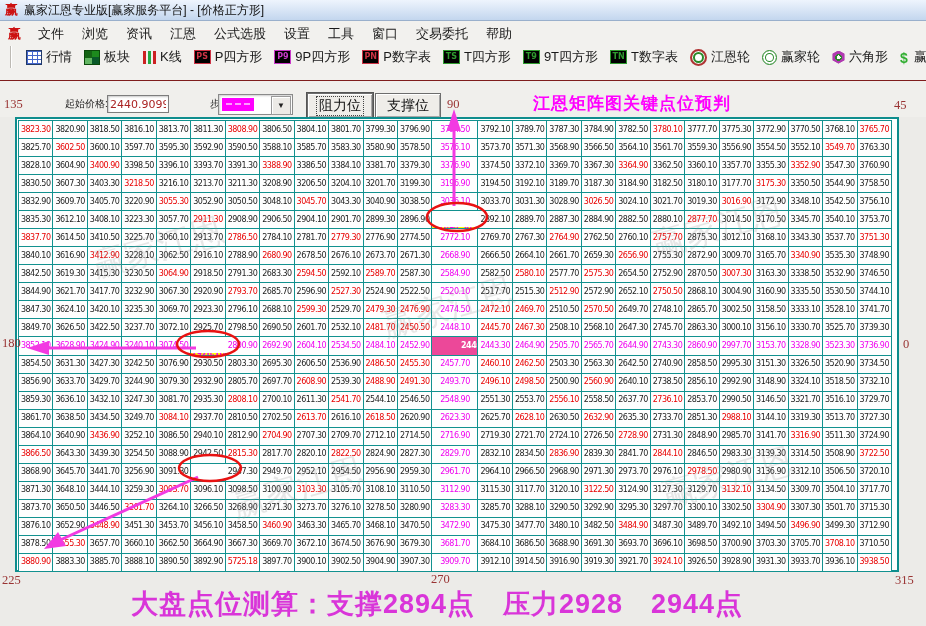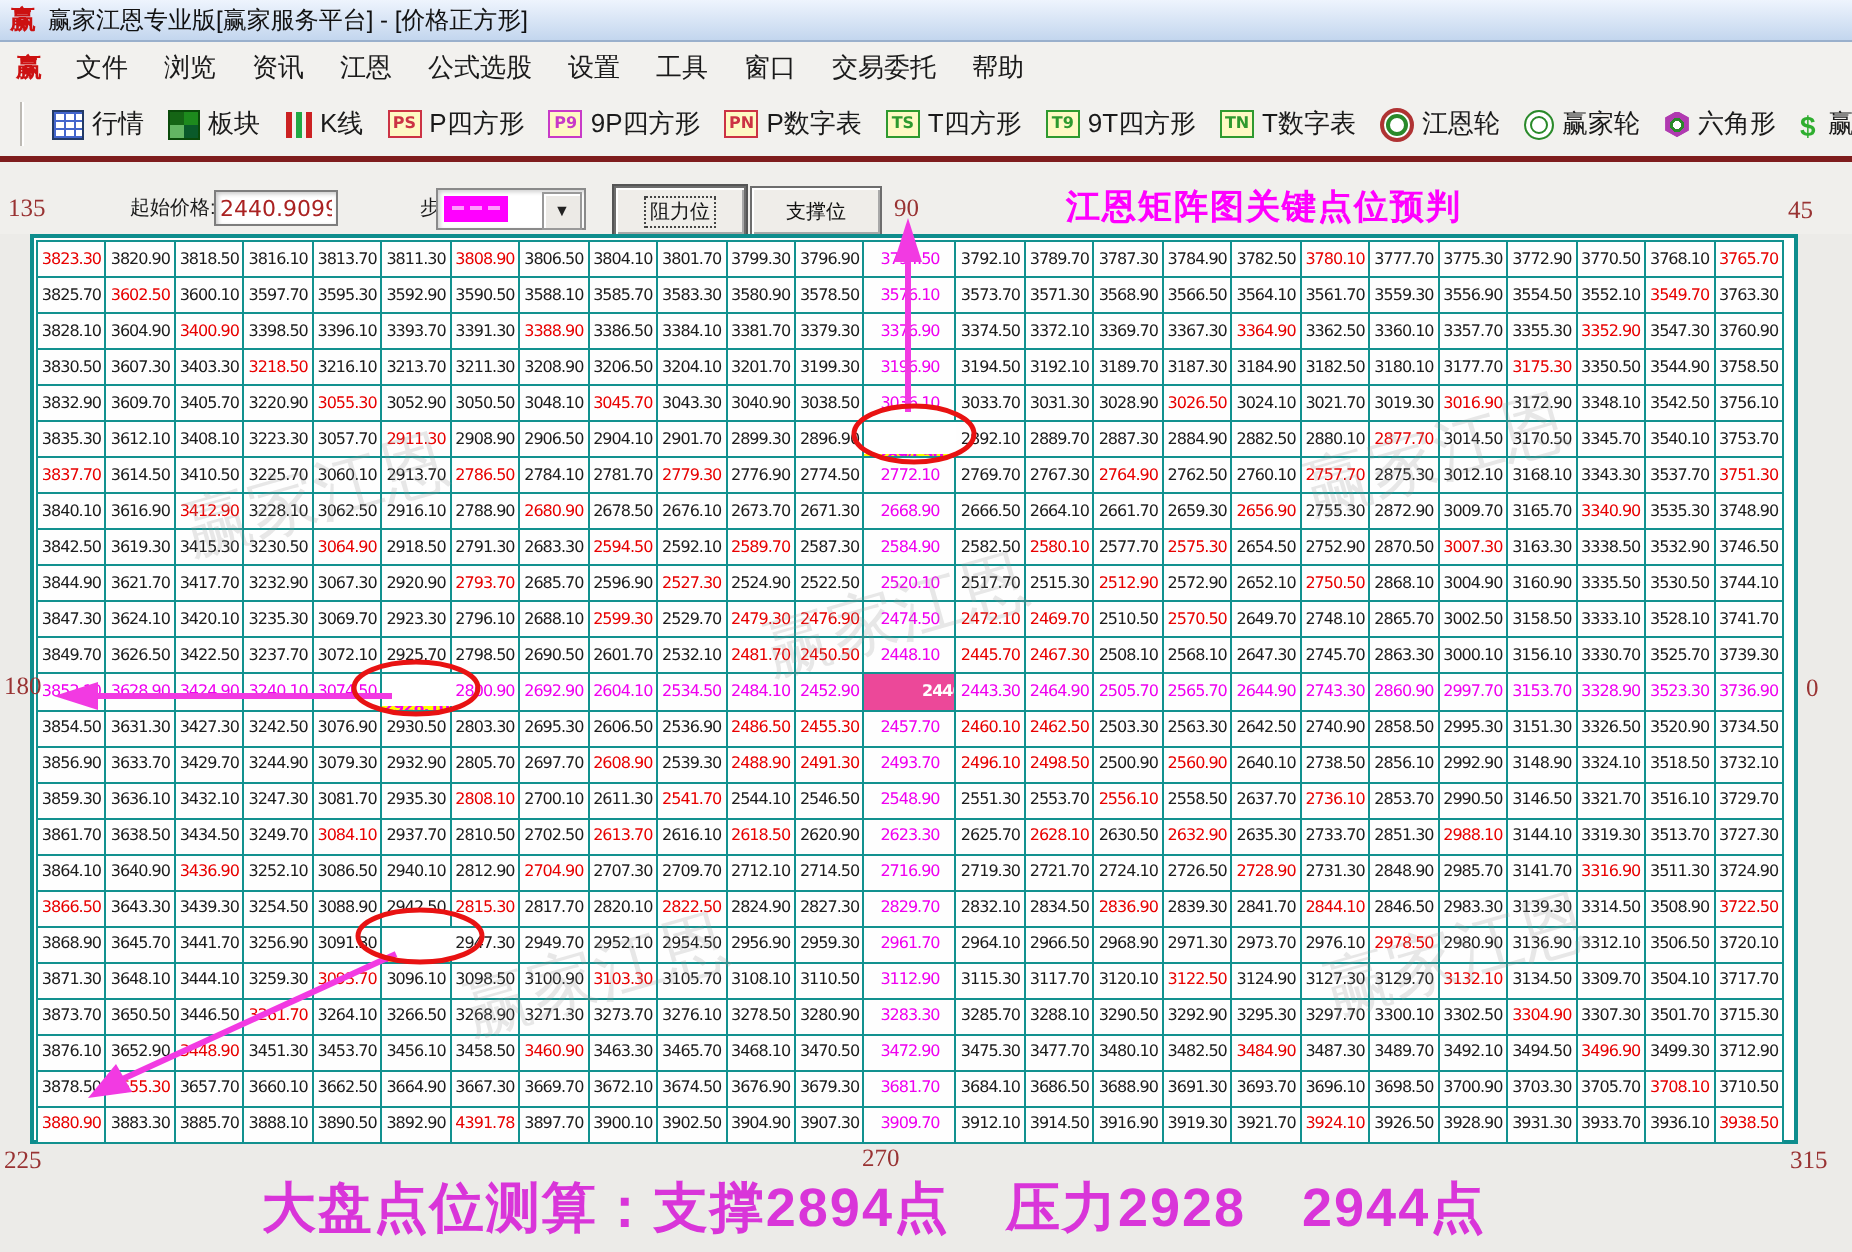--- a/index.html
+++ b/index.html
@@ -11,27 +11,27 @@
     display:flex;align-items:center;padding-left:5px;box-sizing:border-box;}
   .app-logo{color:#cc1111;font-weight:bold;font-size:13px;margin-right:6px;}
   .title-text{font-size:12px;color:#111;}
   
   .menubar{position:absolute;left:0;top:21px;width:926px;height:25px;background:#f2f1ee;
     display:flex;align-items:center;padding-left:6px;box-sizing:border-box;font-size:13px;}
   .menu-logo{color:#cc1111;font-weight:bold;font-size:13px;margin:0 8px 0 2px;}
   .menu-item{padding:2px 9px;color:#1a1a1a;}
   
   .toolbar{position:absolute;left:0;top:46px;width:926px;height:35px;background:#f2f1ee;
-    border-bottom:3px solid #7f1d1d;display:flex;align-items:center;padding-left:10px;
+    border-bottom:1px solid #7f1d1d;display:flex;align-items:flex-start;padding-left:10px;
     box-sizing:border-box;font-size:13px;}
   .tb-sep{width:2px;height:22px;border-left:1px solid #bdbab4;border-right:1px solid #fff;margin-right:8px;}
   .tb-item{display:flex;align-items:center;gap:4px;padding:2px 6px;color:#1a1a1a;}
   .tb-label{white-space:nowrap;}
   .badge{display:inline-block;min-width:13px;height:12px;border:1px solid currentColor;
-    font:bold 8px/12px "DejaVu Sans",sans-serif;text-align:center;background:#fef9c3;padding:0 1px;}
+    font:bold 8px/12px "DejaVu Sans",sans-serif;text-align:center;background:#000000;padding:0 1px;}
   .tb-ico{display:inline-block;width:14px;height:13px;}
   .quotes-table-icon{border:1px solid #223a66;background:#fff;
     background-image:repeating-linear-gradient(#4466cc 0 1px,transparent 1px 4px),
                      repeating-linear-gradient(90deg,#4466cc 0 1px,transparent 1px 5px);}
   .sector-blocks-icon{background:conic-gradient(#1d8a1d 0 25%,#0a5a2a 0 50%,#63b663 0 75%,#156515 0);border:1px solid #0a4a0a;}
   .kline-candles-icon{background:linear-gradient(90deg,transparent 0 1px,#cc2222 1px 4px,transparent 4px 6px,
       #22aa44 6px 9px,transparent 9px 11px,#cc2222 11px 14px,transparent 14px);}
   .gann-wheel-icon{width:13px;height:13px;border-radius:50%;border:2px solid #b03333;
     box-shadow:inset 0 0 0 1px #fff,inset 0 0 0 3px #2a8a2a;background:#fff;}
   .winner-wheel-icon{width:13px;height:13px;border-radius:50%;border:1px solid #2a8a2a;
@@ -48,21 +48,21 @@
   .price-input{position:absolute;left:107px;top:14px;width:56px;height:16px;border:1px solid #7d7d7d;
     box-shadow:inset 1px 1px 2px #c9c9c9;background:#fff;color:#aa2222;font-size:11px;
     font-family:"DejaVu Sans",sans-serif;padding:0 2px;}
   .combo{position:absolute;left:218px;top:13px;width:75px;height:21px;background:#fff;
     border:1px solid #8a8a8a;box-shadow:inset 1px 1px 2px #cfcfcf;box-sizing:border-box;}
   .combo-swatch{position:absolute;left:3px;top:3px;width:32px;height:13px;background:#ff00ff;}
   .combo-swatch i{position:absolute;left:4px;right:4px;top:5px;border-top:2px dashed #ff9aff;display:block;}
   .combo-arrow{position:absolute;right:1px;top:1px;width:18px;height:17px;background:#eceae6;
     border:1px solid #999;box-shadow:inset 1px 1px 0 #fff;font-size:8px;color:#222;
     text-align:center;line-height:17px;}
-  .btn{position:absolute;top:12px;width:66px;height:25px;background:#efede9;font-size:10px;color:#111;
+  .btn{position:absolute;top:12px;width:66px;height:25px;background:#efede9;font-size:14px;color:#111;
     border:1px solid #6d6d6d;box-shadow:inset 1px 1px 0 #fff,inset -1px -1px 0 #a8a8a8;
     display:flex;align-items:center;justify-content:center;box-sizing:border-box;}
   .btn-default{box-shadow:inset 1px 1px 0 #fff,inset -1px -1px 0 #a8a8a8,0 0 0 1px #555;}
   .btn-default .focus{border:1px dotted #444;padding:0 2px;}
   .matrix-heading{position:absolute;left:533px;top:11px;font-size:17px;font-weight:bold;color:#ff00ff;letter-spacing:1px;white-space:nowrap;}
   
   .grid-frame{position:absolute;left:15px;top:117px;width:884px;height:455px;
     border:2px solid #0e8d8d;background:#fff;box-sizing:border-box;}
   .matrix{position:absolute;left:18px;top:120px;width:873px;height:451px;
     display:grid;grid-template-columns:repeat(25,1fr);grid-template-rows:repeat(25,1fr);
@@ -791,21 +791,21 @@
     <div class="cell">3703.30</div>
     <div class="cell">3705.70</div>
     <div class="cell red">3708.10</div>
     <div class="cell">3710.50</div>
     <div class="cell red">3880.90</div>
     <div class="cell">3883.30</div>
     <div class="cell">3885.70</div>
     <div class="cell">3888.10</div>
     <div class="cell">3890.50</div>
     <div class="cell">3892.90</div>
-    <div class="cell red">4391.78</div>
+    <div class="cell red">5725.18</div>
     <div class="cell">3897.70</div>
     <div class="cell">3900.10</div>
     <div class="cell">3902.50</div>
     <div class="cell">3904.90</div>
     <div class="cell">3907.30</div>
     <div class="cell magenta">3909.70</div>
     <div class="cell">3912.10</div>
     <div class="cell">3914.50</div>
     <div class="cell">3916.90</div>
     <div class="cell">3919.30</div>

